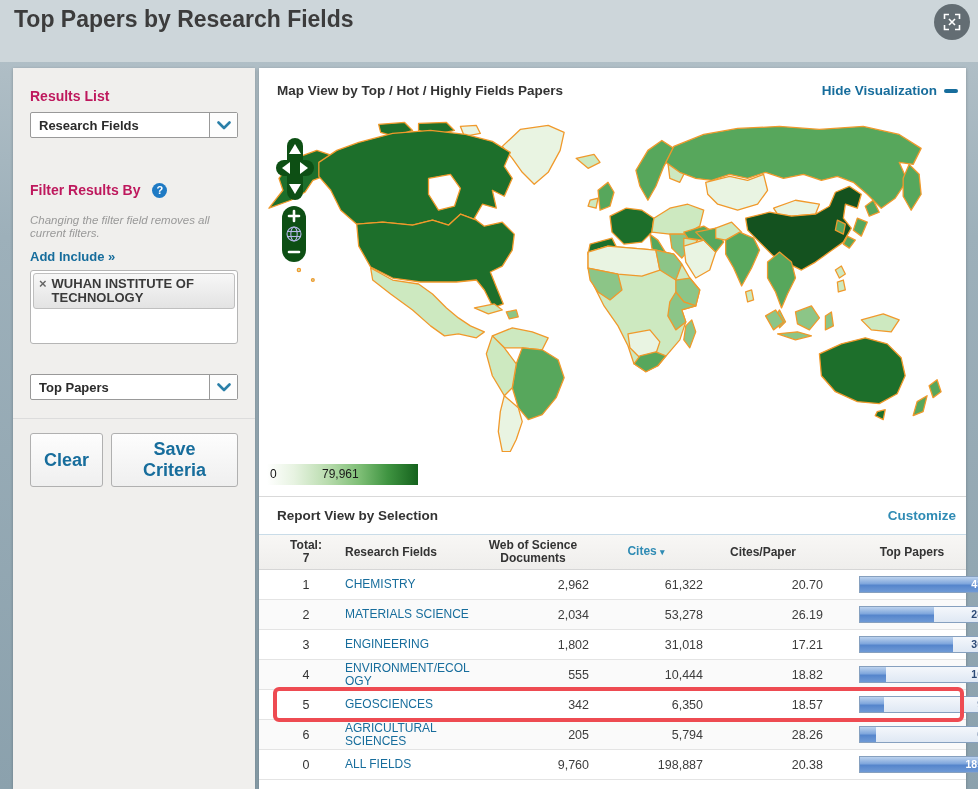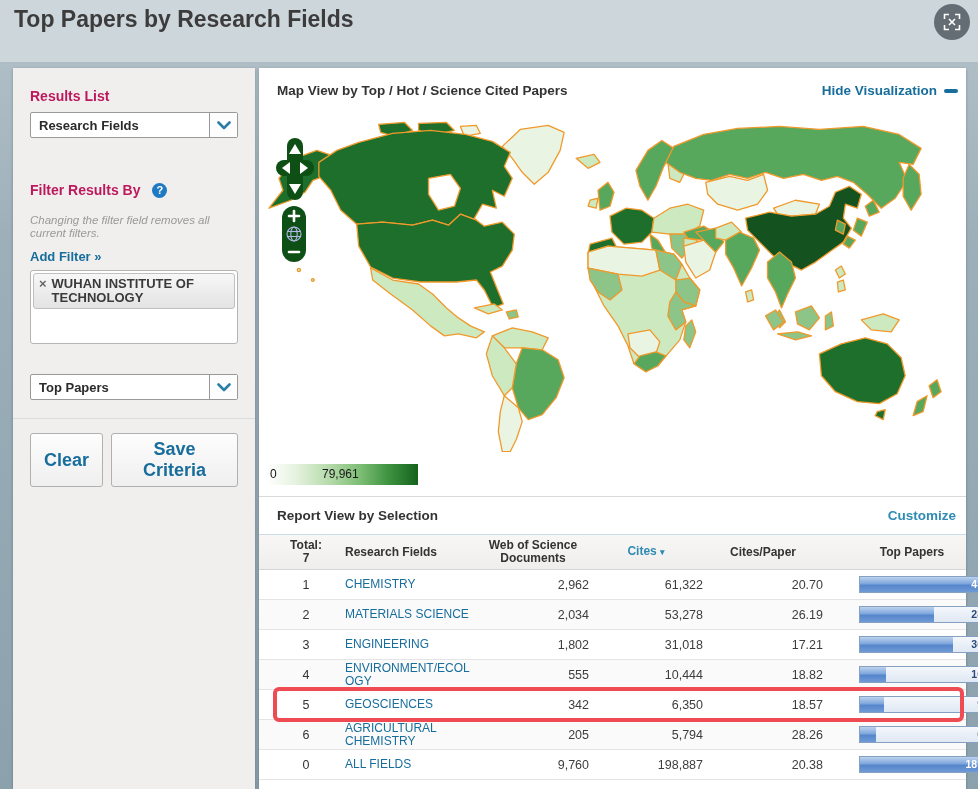--- a/index.html
+++ b/index.html
@@ -131,21 +131,21 @@
           <polyline points="1.5,1.5 7,7 12.5,1.5" fill="none" stroke="#2a7fa8" stroke-width="2.6" stroke-linecap="round" stroke-linejoin="round"></polyline>
         </svg>
     </div>
   </div>
 
   <div class="help-row">
     <div class="side-label">Filter Results By</div>
     <div class="help-icon">?</div>
   </div>
   <div class="side-note">Changing the filter field removes all current filters.</div>
-  <div class="add-filter">Add Filter »</div>
+  <div class="add-filter">Add Include »</div>
   <div class="filter-box">
     <div class="filter-tag">
       <span class="tag-x">×</span>
       <span class="tag-text">WUHAN INSTITUTE OF TECHNOLOGY</span>
     </div>
   </div>
 
   <div class="dropdown dd2">
     <div class="dd-value">Top Papers</div>
     <div class="dd-arrow">
@@ -156,21 +156,21 @@
   </div>
 
   <div class="side-divider"></div>
   <div class="btn-row">
     <button class="side-btn">Clear</button>
     <button class="side-btn">Save Criteria</button>
   </div>
 </div>
 
 <div class="main">
-  <div class="map-title">Map View by Top / Hot / Science Cited Papers</div>
+  <div class="map-title">Map View by Top / Hot / Highly Fields Papers</div>
   <div class="hide-vis">
     <span class="txt">Hide Visualization</span>
     <span class="minus-dash"></span>
   </div>
 
   <div class="map-wrap">
     <svg width="702" height="332" viewBox="0 0 704 332">
       <g stroke="var(--map-stroke,#f0992b)" stroke-width="1.3" stroke-linejoin="round" stroke-linecap="round">
 
         <path class="f-dark" d="M118,4 L144,2 L152,10 L134,16 L120,12 Z"></path>
@@ -377,21 +377,21 @@
       <div class="bar">
         <div class="bar-fill" style="width: 19%;"></div>
         <span class="bar-num">9</span>
       </div>
     </div>
     <div class="row-highlight"></div>
   </div>
 
   <div class="t-row">
     <div class="cell c-rank">6</div>
-    <div class="cell c-field">AGRICULTURAL CHEMISTRY</div>
+    <div class="cell c-field">AGRICULTURAL SCIENCES</div>
     <div class="cell c-docs">205</div>
     <div class="cell c-cites">5,794</div>
     <div class="cell c-cpp">28.26</div>
     <div class="cell c-bar">
       <div class="bar">
         <div class="bar-fill" style="width: 13%;"></div>
         <span class="bar-num">6</span>
       </div>
     </div>
 

